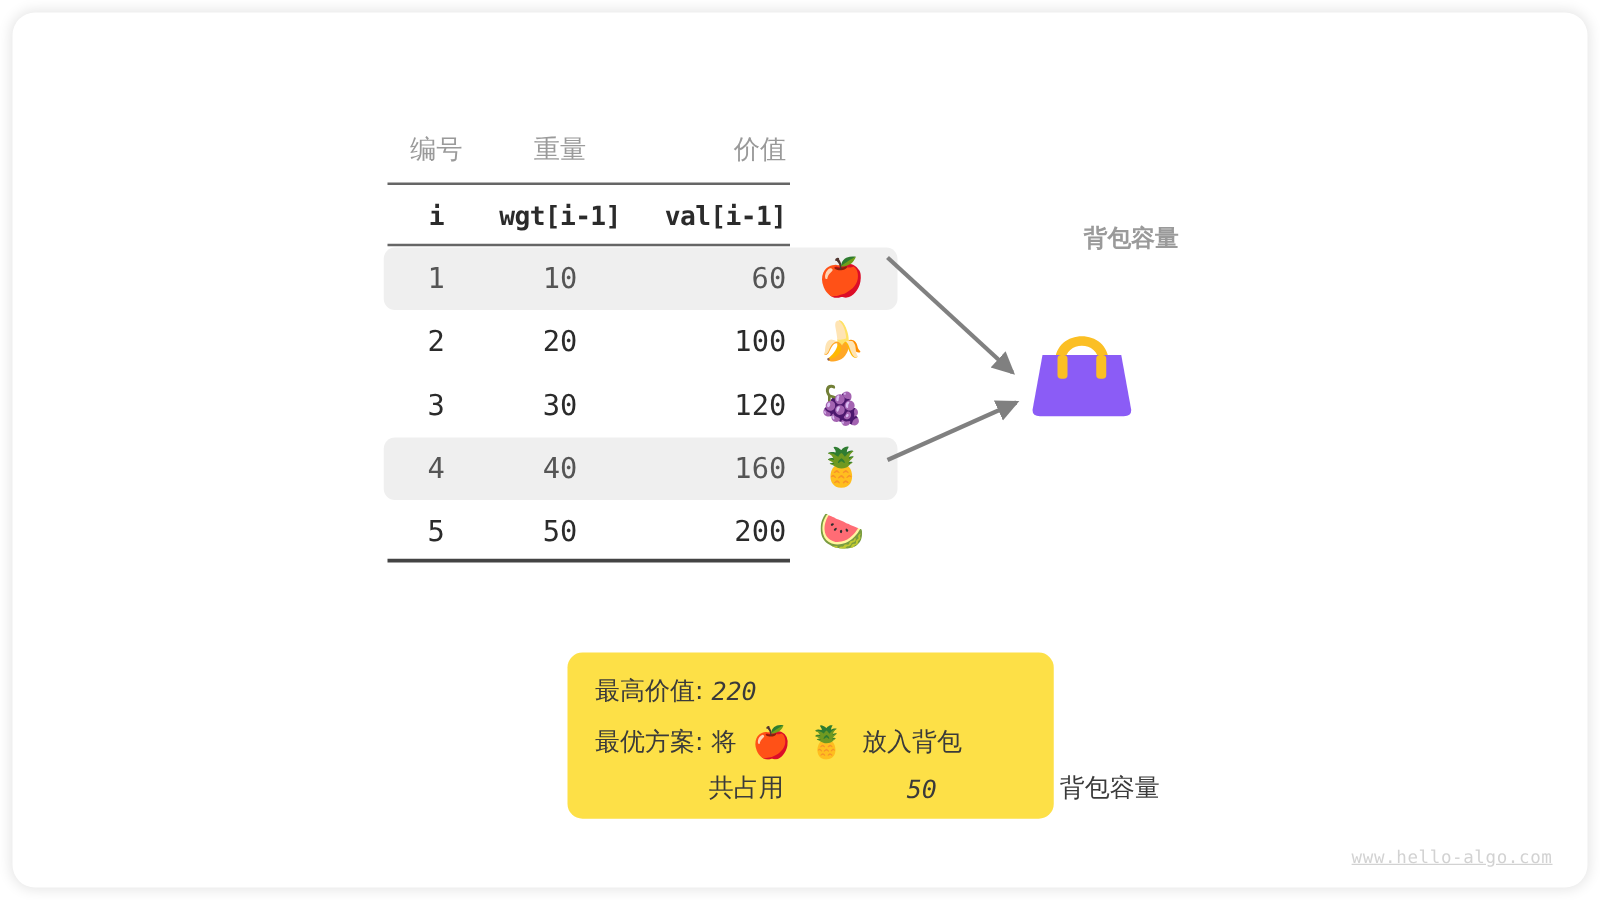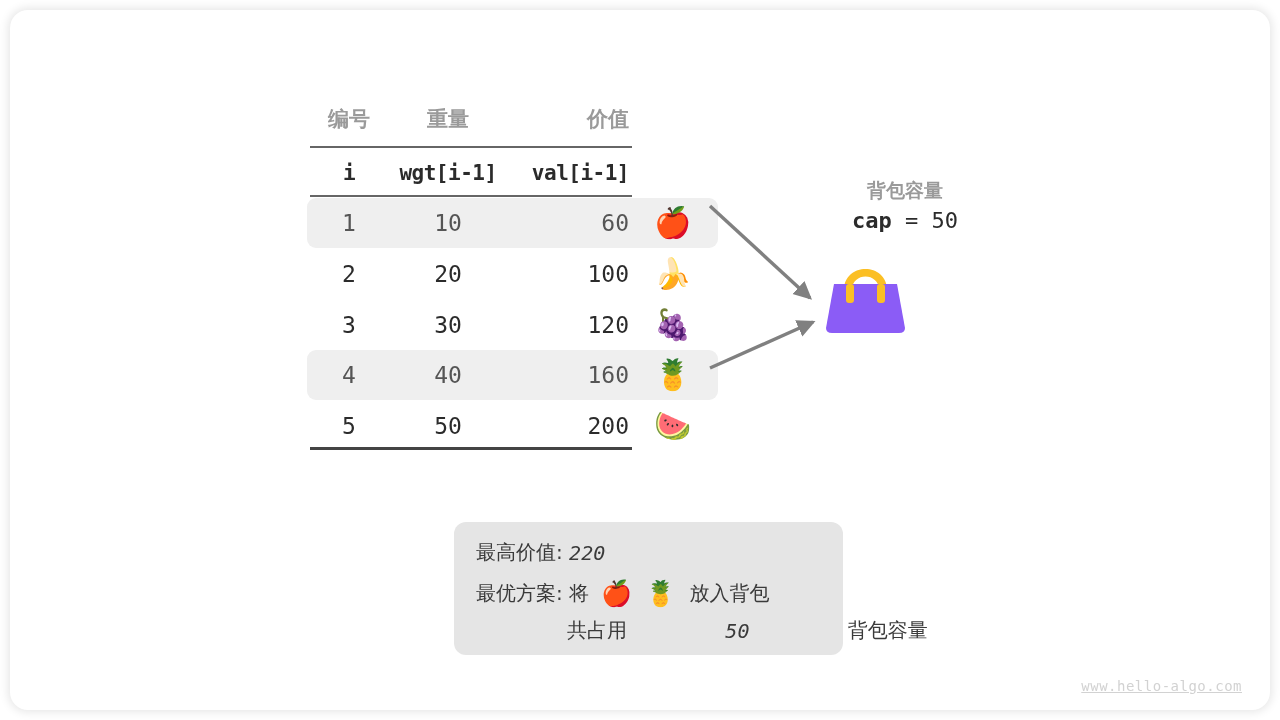--- a/index.html
+++ b/index.html
@@ -63,21 +63,21 @@
     display: flex;
     align-items: center;
   }
   .c-idx  { width: 84px;  text-align: center; }
   .c-wgt  { width: 114px; text-align: center; }
   .c-val  { width: 124px; text-align: right; }
   .c-emo  { width: 89px;  text-align: center; font-size: 30px; line-height: 1; }
 
   .hdr-cn {
     font-family: "DejaVu Sans", sans-serif;
-    font-weight: bold;
+    font-weight: normal;
     font-size: 21px;
     color: #9a9a9a;
   }
   .hdr-code {
     font-family: "DejaVu Sans Mono", monospace;
     font-weight: bold;
     font-size: 21px;
     color: #2b2b2b;
     letter-spacing: -0.5px;
   }
@@ -130,21 +130,21 @@
     height: 85px;
   }
 
   
   #result {
     position: absolute;
     left: 444px;
     top: 512px;
     width: 389px;
     height: 133px;
-    background: #e5e5e5;
+    background: #fde047;
     border-radius: 12px;
   }
   .res-line {
     position: absolute;
     left: 22px;
     display: flex;
     align-items: center;
     font-family: "DejaVu Sans", sans-serif;
     font-size: 20px;
     color: #3a3a3a;
@@ -237,21 +237,20 @@
       <marker id="ah" markerWidth="6" markerHeight="6" refX="4.6" refY="3" orient="auto" markerUnits="strokeWidth">
         <path d="M0,0.4 L5.4,3 L0,5.6 Z" fill="#808080"></path>
       </marker>
     </defs>
     <line x1="700" y1="196" x2="800" y2="288" stroke="#808080" stroke-width="3.4" marker-end="url(#ah)"></line>
     <line x1="700" y1="358" x2="803" y2="312" stroke="#808080" stroke-width="3.4" marker-end="url(#ah)"></line>
   </svg>
 
   <div id="knap-label">背包容量</div>
 
-  <div id="knap-cap"><span class="kw">cap</span><span> </span><span>=</span><span> </span><span>50</span></div>
 
   <svg id="bag" viewBox="0 0 95 85">
     <path d="M26 40 C26 12, 69 12, 69 40 L69 52 L61 52 L61 40 C61 22, 34 22, 34 40 L34 52 L26 52 Z" fill="#fbbf24"></path>
     <path d="M16 34 L79 34 L87 78 Q87 83, 81 83 L14 83 Q8 83, 8 78 Z" fill="#8b5cf6"></path>
     <rect x="28" y="34" width="8" height="19" rx="3" fill="#fbbf24"></rect>
     <rect x="59" y="34" width="8" height="19" rx="3" fill="#fbbf24"></rect>
   </svg>
 
   <div id="result">
     <div class="res-line" id="res-line1">

